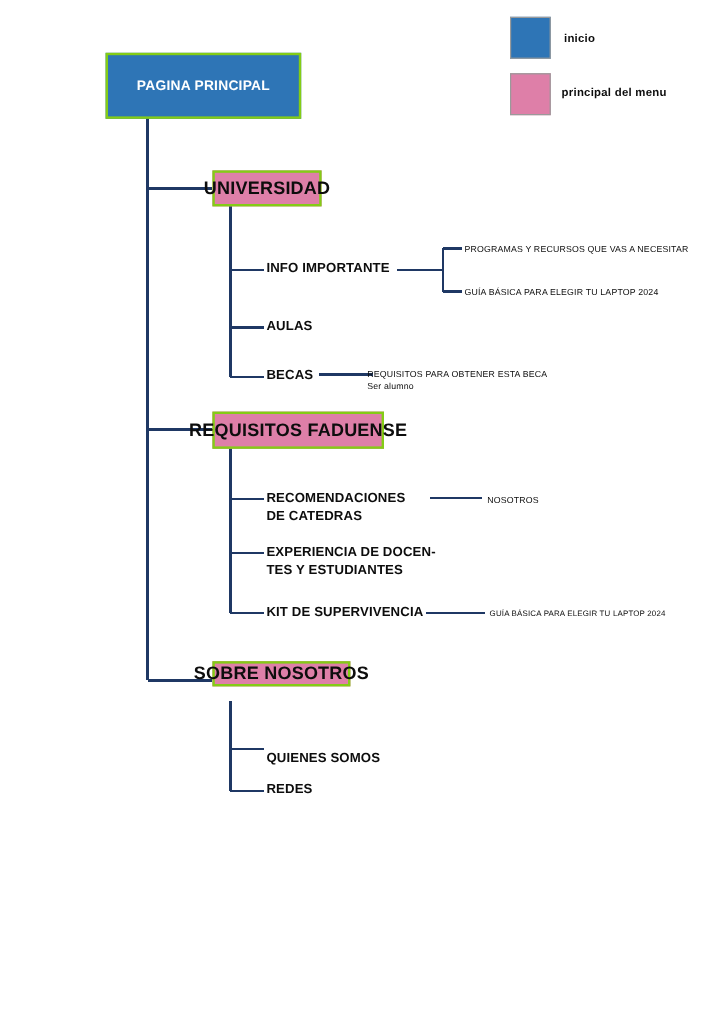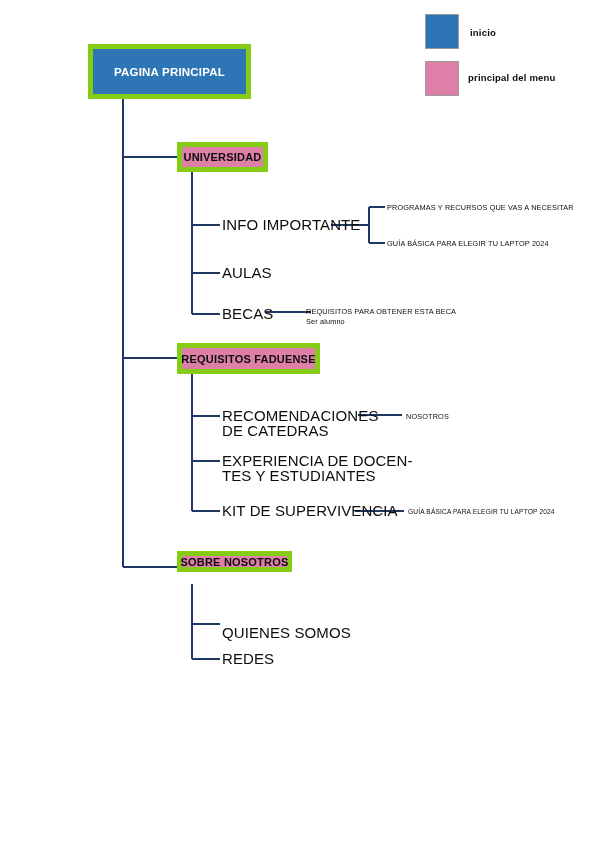--- a/index.html
+++ b/index.html
@@ -17,21 +17,21 @@
   #diagram {
     position: absolute;
     left: 0;
     top: 0;
     width: 596px;
     height: 843px;
   }
   .node-box {
     position: absolute;
     box-sizing: border-box;
-    border: 5px solid #84cc16;
+    border: 2px solid #84cc16;
     display: flex;
     align-items: center;
     justify-content: center;
   }
   .node-box.root {
     background: #2E75B6;
   }
   .node-box.menu {
     background: #DE7FA8;
   }
@@ -39,27 +39,27 @@
     font-weight: bold;
     letter-spacing: 0.2px;
     white-space: nowrap;
   }
   .node-box.root .node-label {
     color: #ffffff;
     font-size: 11.5px;
   }
   .node-box.menu .node-label {
     color: #0d0d0d;
-    font-size: 11px;
+    font-size: 15px;
   }
   .leaf {
     position: absolute;
     color: #0d0d0d;
-    font-weight: normal;
-    font-size: 15px;
+    font-weight: bold;
+    font-size: 11px;
     line-height: 15px;
     white-space: pre-line;
     letter-spacing: 0.1px;
   }
   .sub {
     position: absolute;
     color: #0d0d0d;
     font-weight: normal;
     font-size: 7.3px;
     line-height: 10px;

